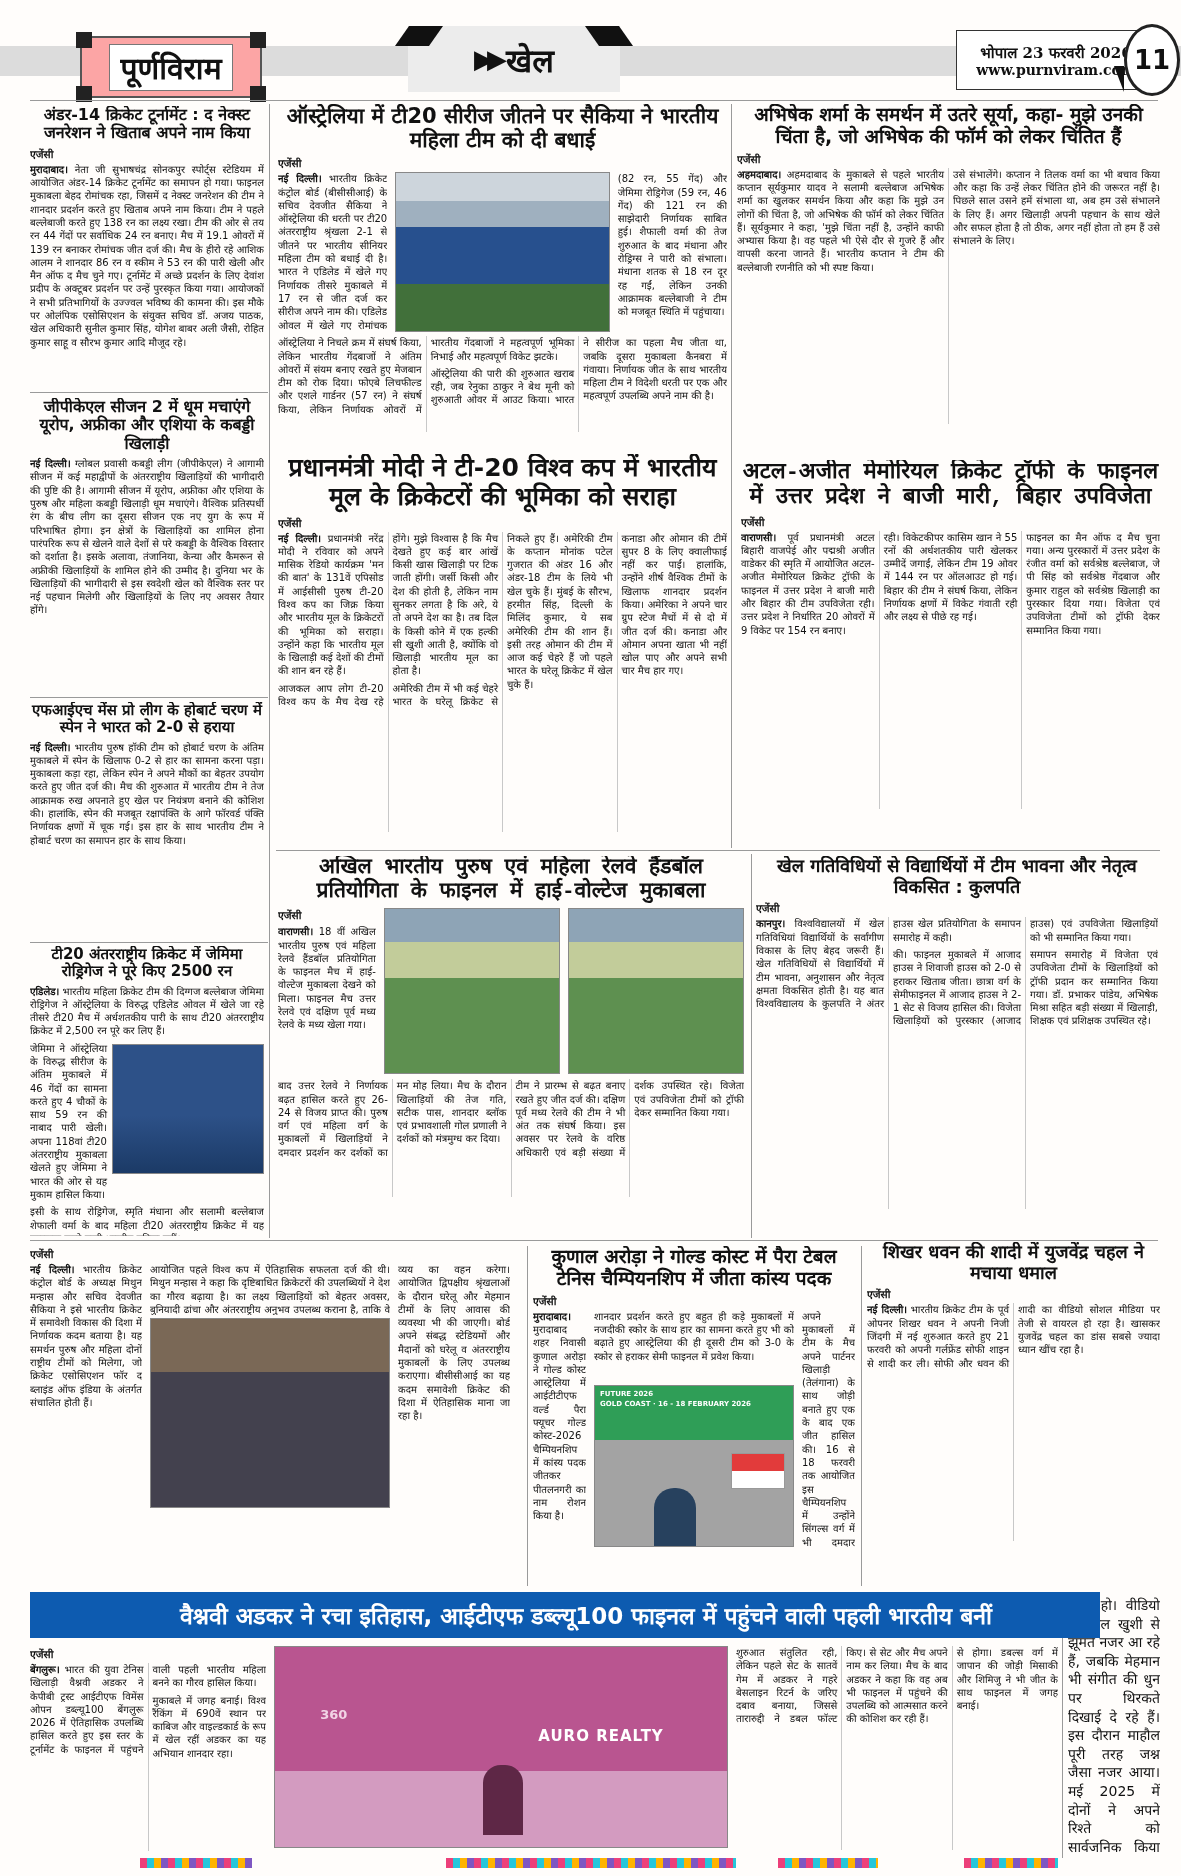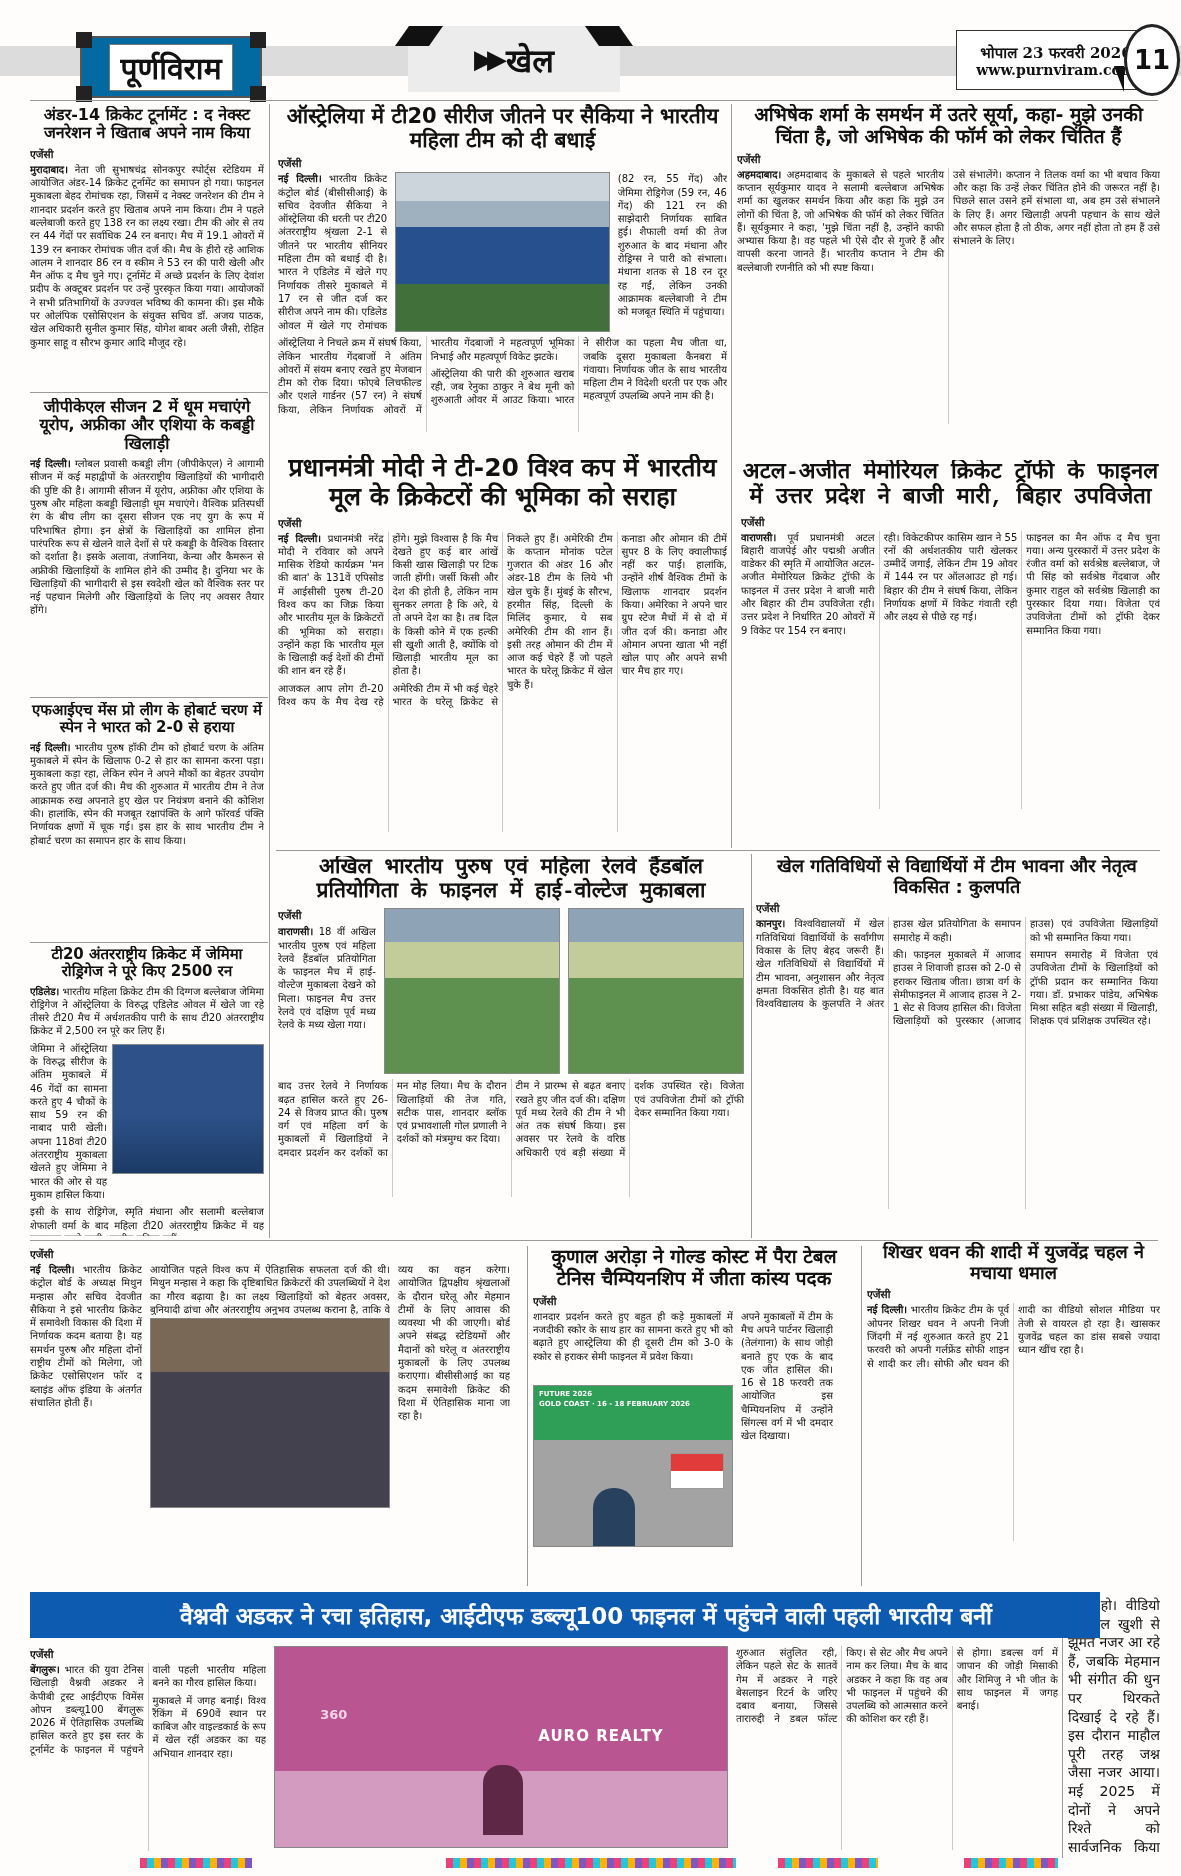--- a/index.html
+++ b/index.html
@@ -1,20 +1,20 @@
 <!DOCTYPE html>
 <html lang="hi"><head>
 <meta charset="utf-8">
 <style>
   html,body{margin:0;padding:0;background:#e9e9e9;}
   #page{position:relative;width:1181px;height:1876px;background:#fffdfb;margin:0 auto;
         font-family:"DejaVu Sans","Liberation Sans",sans-serif;color:#111;overflow:hidden;}
   
   .band{position:absolute;left:0;top:46px;width:1181px;height:30px;background:#dcdcdc;}
-  .logo{position:absolute;left:80px;top:36px;width:178px;height:58px;background:#0369a1;
+  .logo{position:absolute;left:80px;top:36px;width:178px;height:58px;background:#fca5a5;
         border:2px solid #555;display:flex;align-items:center;justify-content:center;}
   .logo .corner{position:absolute;width:16px;height:16px;background:#222;}
   .logo .c1{left:-6px;top:-6px}.logo .c2{right:-6px;top:-6px}
   .logo .c3{left:-6px;bottom:-6px}.logo .c4{right:-6px;bottom:-6px}
   .logo-inner{position:relative;background:#fff;border:1px solid #777;padding:2px 10px;
         font-family:"DejaVu Serif","Liberation Serif",serif;font-weight:bold;font-size:30px;}
   .tab{position:absolute;left:408px;top:26px;width:212px;height:66px;background:#ececec;
        display:flex;align-items:center;justify-content:center;font-weight:bold;font-size:32px;}
   .tab .slant{position:absolute;top:0;width:34px;height:20px;background:#111;}
   .tab .sl{left:-6px;transform:skewX(-35deg);}
@@ -216,20 +216,23 @@
       <div class="sidecol" style="width:112px;height:246px">
         <span>व्यय का वहन करेगा। आयोजित द्विपक्षीय श्रृंखलाओं के दौरान घरेलू और मेहमान टीमों के लिए आवास की व्यवस्था भी की जाएगी। बोर्ड अपने संबद्ध स्टेडियमों और मैदानों को घरेलू व अंतरराष्ट्रीय मुकाबलों के लिए उपलब्ध कराएगा। बीसीसीआई का यह कदम समावेशी क्रिकेट की दिशा में ऐतिहासिक माना जा रहा है।</span>
       </div>
     </div>
   </section>
 
   <section class="art" style="left:533px;top:1246px;width:322px;height:340px">
     <h2 style="font-size:19px">कुणाल अरोड़ा ने गोल्ड कोस्ट में पैरा टेबल टेनिस चैम्पियनशिप में जीता कांस्य पदक</h2>
     <div class="byline">एजेंसी</div>
     <div class="flexrow">
+      <div class="sidecol" style="width:92px;height:238px">
+        <b class="dl">मुरादाबाद।</b> <span>मुरादाबाद शहर निवासी कुणाल अरोड़ा ने गोल्ड कोस्ट आस्ट्रेलिया में आईटीटीएफ वर्ल्ड पैरा फ्यूचर गोल्ड कोस्ट-2026 चैम्पियनशिप में कांस्य पदक जीतकर पीतलनगरी का नाम रोशन किया है।</span>
+      </div>
       <div style="width:200px">
         <div class="sidecol" style="height:72px">
           <span>शानदार प्रदर्शन करते हुए बहुत ही कड़े मुकाबलों में नजदीकी स्कोर के साथ हार का सामना करते हुए भी को बढ़ाते हुए आस्ट्रेलिया की ही दूसरी टीम को 3-0 के स्कोर से हराकर सेमी फाइनल में प्रवेश किया।</span>
         </div>
         <div class="photo ph-paratt" style="width:198px;height:160px;margin-top:3px">
           <div class="top">
             <span>FUTURE 2026</span><br>
             <span>GOLD COAST</span> ·
             <span>16 - 18 FEBRUARY 2026</span>
           </div>

